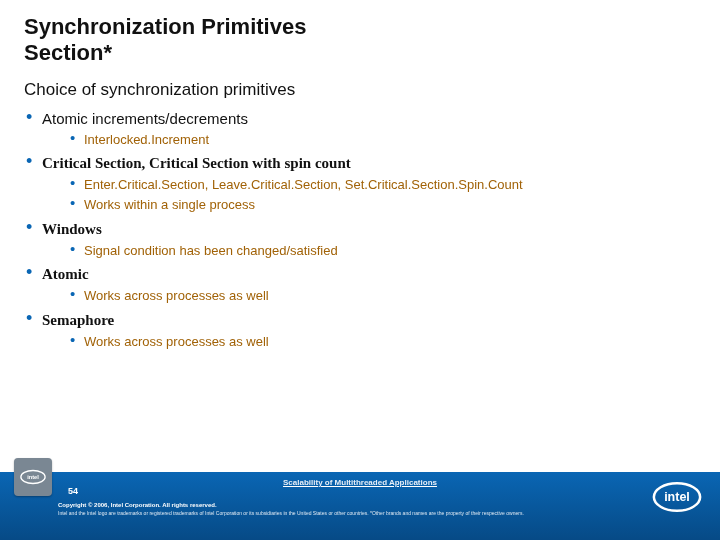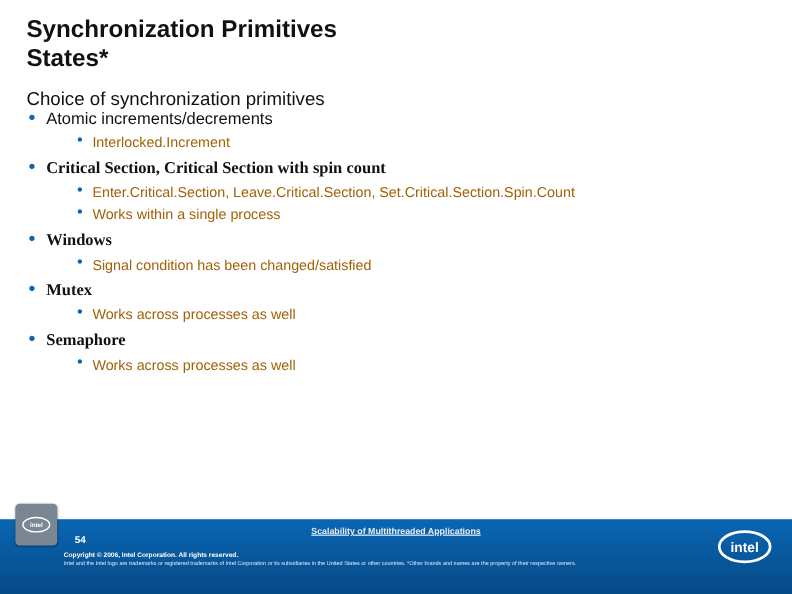--- a/index.html
+++ b/index.html
@@ -1,20 +1,20 @@
 <!DOCTYPE html>
 <html><head>
 <meta charset="utf-8">
 <style>
   * { margin: 0; padding: 0; box-sizing: border-box; }
   html, body { width: 720px; height: 540px; font-family: Verdana, Arial, sans-serif; background: #fff; overflow: hidden; }
   .slide { width: 720px; height: 540px; position: relative; display: flex; flex-direction: column; }
   .content { flex: 1; padding: 14px 28px 0 24px; }
   .title { font-size: 22px; font-weight: 700; color: #111; line-height: 1.18; margin-bottom: 14px; }
-  .subtitle { font-size: 17px; color: #111; margin-bottom: 0; }
+  .subtitle { font-size: 17px; color: #111; margin-bottom: 10px; }
   .b1 { list-style: none; margin: 0 0 8px 2px; }
   .b1 > li { position: relative; padding-left: 16px; font-size: 15px; color: #111; margin-bottom: 6px; }
   .b1 > li::before { content: "•"; position: absolute; left: 0; top: -2px; color: #0a66b4; font-size: 18px; line-height: 1; }
   .b2 { list-style: none; margin: 4px 0 0 28px; }
   .b2 > li { position: relative; padding-left: 14px; font-size: 13px; color: #a16207; margin-bottom: 2px; line-height: 1.35; }
   .b2 > li::before { content: "•"; position: absolute; left: 0; top: -1px; color: #0a66b4; font-size: 15px; line-height: 1; }
   .bold { font-weight: 700; font-family: Liberation Serif, serif; }
   .footer { height: 68px; background: linear-gradient(#0a66b4, #064a86); color: #fff; position: relative; padding: 4px 14px 0 14px; text-decoration: underline; }
   .footer-topline { text-align: center; font-size: 8px; font-weight: 700; color: #e6eef7; padding-top: 2px; }
   .badge-left { position: absolute; left: 14px; top: -14px; width: 38px; height: 38px; background: #7a8793; border-radius: 4px; box-shadow: 0 1px 2px rgba(0,0,0,0.3); display:flex; align-items:center; justify-content:center; }
@@ -26,35 +26,35 @@
   .copy1 { font-size: 6px; font-weight: 700; color: #fff; margin-bottom: 2px; }
   .copy2 { font-size: 5px; color: #dfe9f3; line-height: 1.2; }
 </style>
 </head>
 <body>
 
 <div class="slide">
   <div class="content">
     <div class="title">
       <span>Synchronization Primitives</span><br>
-      <span>States*</span>
+      <span>Section*</span>
     </div>
     <div class="subtitle">Choice of synchronization primitives</div>
     <ul class="b1" id="bullets">
         <li><span>Atomic increments/decrements</span><ul class="b2">
             <li>Interlocked.Increment</li>
           </ul></li>
         <li><span class="bold">Critical Section, Critical Section with spin count</span><ul class="b2">
             <li>Enter.Critical.Section, Leave.Critical.Section, Set.Critical.Section.Spin.Count</li>
             <li>Works within a single process</li>
           </ul></li>
         <li><span class="bold">Windows</span><ul class="b2">
             <li>Signal condition has been changed/satisfied</li>
           </ul></li>
-        <li><span class="bold">Mutex</span><ul class="b2">
+        <li><span class="bold">Atomic</span><ul class="b2">
             <li>Works across processes as well</li>
           </ul></li>
         <li><span class="bold">Semaphore</span><ul class="b2">
             <li>Works across processes as well</li>
           </ul></li>
       </ul>
   </div>
 
   <div class="footer">
     <div class="footer-topline">Scalability of Multithreaded Applications</div>

